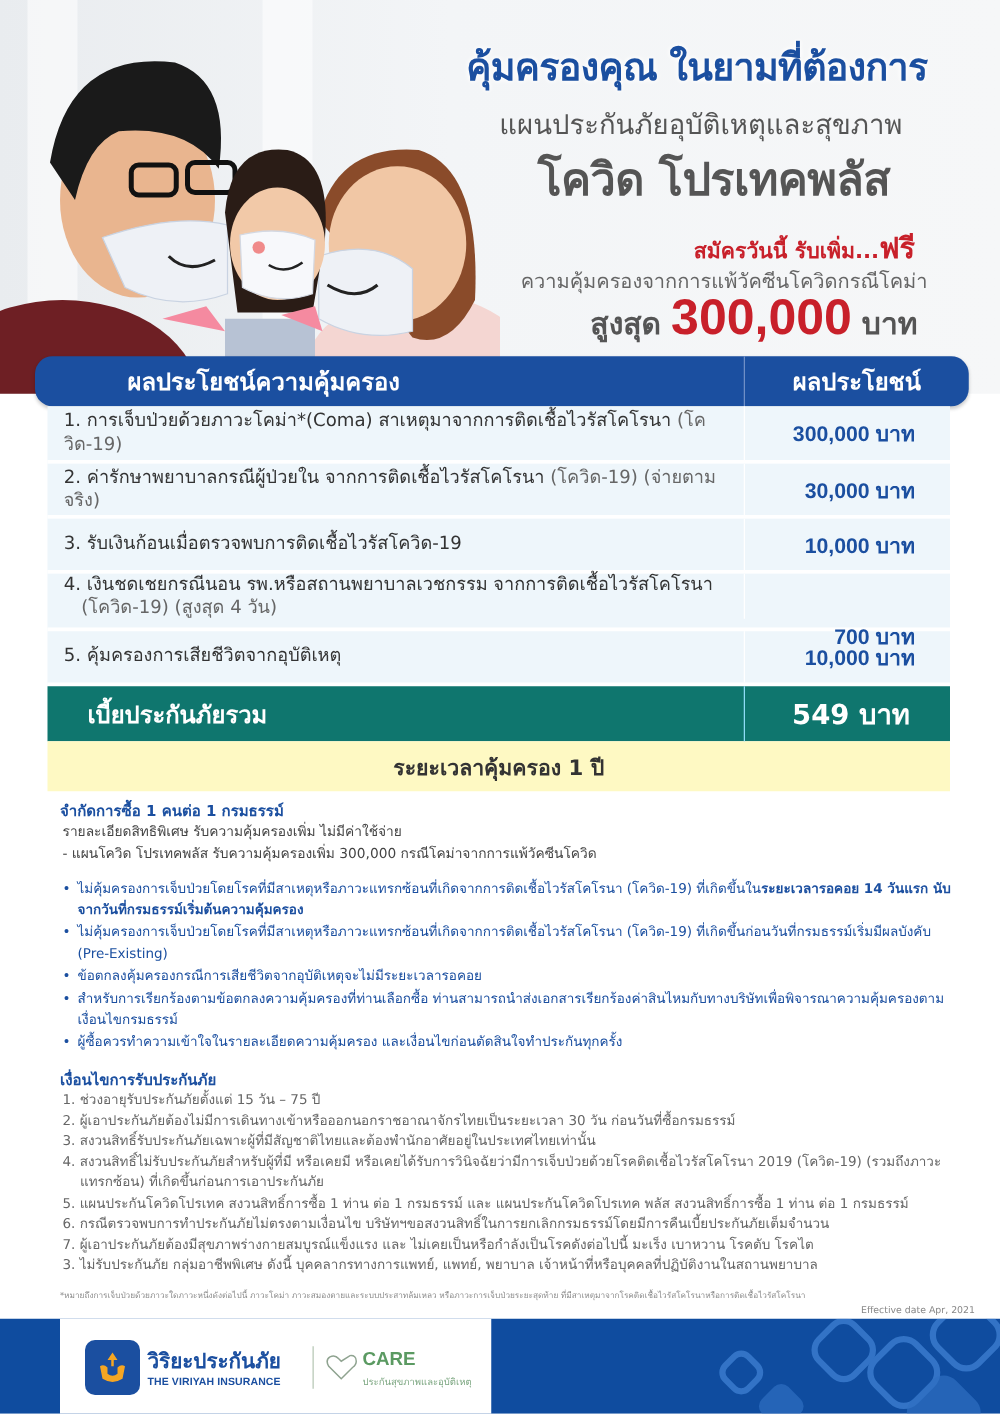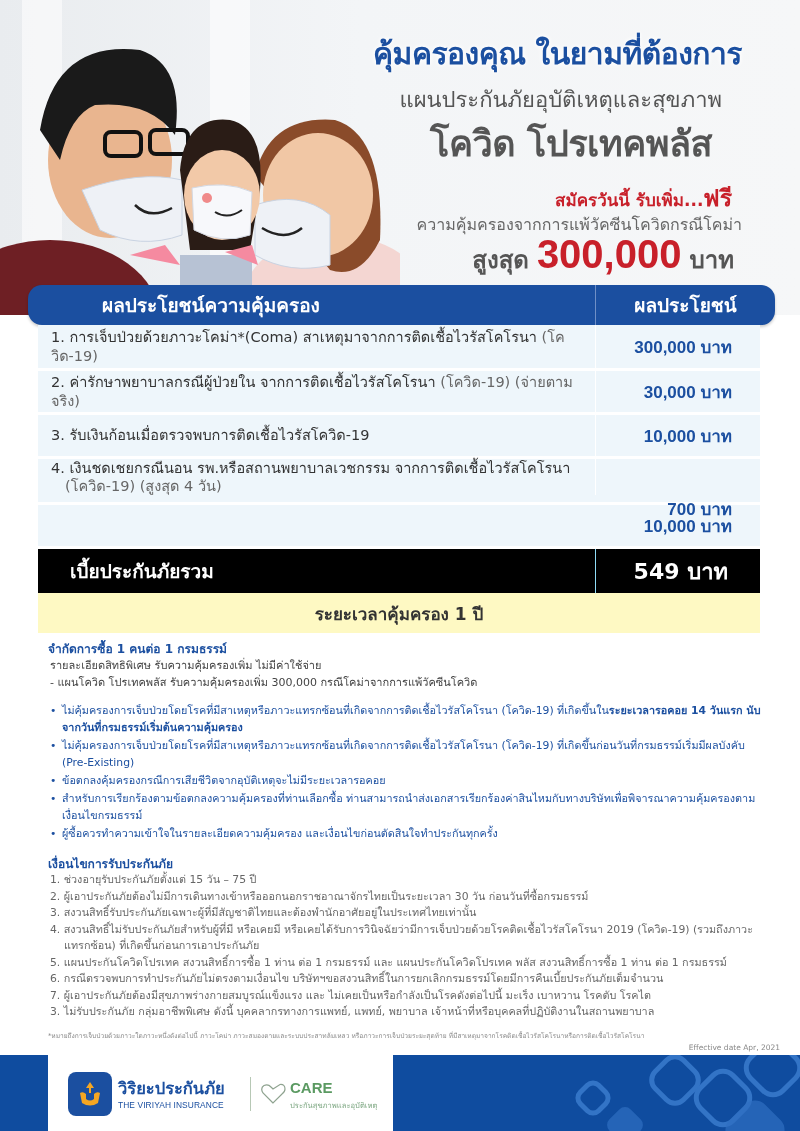--- a/index.html
+++ b/index.html
@@ -31,21 +31,21 @@
   .thead .c2 { flex: 1; display: flex; align-items: center; justify-content: center; }
 
   .tbody { position: absolute; left: 38px; top: 325px; width: 722px; }
   .row { display: flex; background: #eef6fb; border-bottom: 3px solid #ffffff; }
   .row .c1 { width: 558px; padding-left: 13px; display: flex; align-items: center; font-size: 14.5px; color: #333; border-right: 1px solid #ffffff; line-height: 1.25; }
   .row .c2 { flex: 1; display: flex; align-items: center; justify-content: flex-end; padding-right: 28px;
     font-size: 17px; font-weight: bold; color: #1b4fa0; font-family: "Liberation Sans", sans-serif; }
   .row .c1 .lt { color: #666; font-weight: normal; }
   .r1 { height: 46px; } .r2 { height: 44px; } .r3 { height: 44px; } .r4 { height: 46px; flex-direction: column; } .r5 { height: 44px; }
 
-  .premium { display: flex; height: 44px; background: #000000; color: #fff; }
+  .premium { display: flex; height: 44px; background: #0f766e; color: #fff; }
   .premium .c1 { width: 558px; display: flex; align-items: center; padding-left: 32px; font-size: 19px; font-weight: bold; border-right: 1px solid #8fdcf6; }
   .premium .c2 { flex: 1; display: flex; align-items: center; justify-content: flex-end; padding-right: 32px; font-size: 22px; font-weight: bold; }
   .period { height: 40px; background: #fef9c3; display: flex; align-items: center; justify-content: center;
     font-size: 17px; font-weight: bold; color: #333; }
 
   
   .limit { position: absolute; left: 48px; top: 639px; font-size: 12px; font-weight: bold; color: #1b4fa0; }
   .special { position: absolute; left: 50px; top: 657px; font-size: 11px; line-height: 17px; color: #444; }
   .bullets { position: absolute; left: 48px; top: 702px; width: 725px; list-style: none; font-size: 10.8px; line-height: 17px; color: #1b4fa0; }
   .bullets li { position: relative; padding-left: 14px; margin-bottom: 1px; }
@@ -57,21 +57,21 @@
   .footnote { position: absolute; left: 48px; top: 1030px; font-size: 6.6px; color: #888; white-space: nowrap; }
   .effective { position: absolute; right: 20px; top: 1043px; font-size: 7.5px; color: #888; }
 
   
   .footer-bar { position: absolute; left: 0; top: 1055px; width: 800px; height: 76px; background: #0f4c9f; overflow: hidden; }
   .footer-pattern { position: absolute; right: 0; top: 0; width: 340px; height: 76px; }
   .logo-panel { position: absolute; left: 48px; top: 1055px; width: 345px; height: 76px; background: #ffffff; }
   .logo-mark { position: absolute; left: 20px; top: 17px; width: 44px; height: 44px; background: #1b4fa0; border-radius: 8px;
     display: flex; align-items: center; justify-content: center; }
   .logo-th { position: absolute; left: 70px; top: 20px; font-size: 16.5px; font-weight: bold; color: #1b4fa0; }
-  .logo-en { position: absolute; left: 70px; top: 45px; font-size: 8.4px; font-weight: normal; color: #1b4fa0; font-family: "Liberation Sans", sans-serif; letter-spacing: 0.1px; }
+  .logo-en { position: absolute; left: 70px; top: 45px; font-size: 8.4px; font-weight: bold; color: #1b4fa0; font-family: "Liberation Sans", sans-serif; letter-spacing: 0.1px; }
   .logo-divider { position: absolute; left: 202px; top: 22px; width: 1px; height: 34px; background: #b7c8b5; }
   .care-icon { position: absolute; left: 212px; top: 28px; width: 26px; height: 22px; }
   .care-title { position: absolute; left: 242px; top: 24px; font-size: 15px; font-weight: bold; color: #5b9a62; font-family: "Liberation Sans", sans-serif; }
   .care-sub { position: absolute; left: 242px; top: 44px; font-size: 7.6px; color: #7aa57f; }
 </style>
 </head>
 <body>
 
 <section class="hero">
   <div class="hero-window" style="left:22px"></div>
@@ -139,20 +139,23 @@
       </div>
     <div class="c2">10,000 บาท</div>
   </div>
   <div class="row r4">
     <div class="c1">
         <span><span>4. เงินชดเชยกรณีนอน รพ.หรือสถานพยาบาลเวชกรรม จากการติดเชื้อไวรัสโคโรนา</span><br><span class="lt" style="padding-left:14px">(โควิด-19) (สูงสุด 4 วัน)</span></span>
       </div>
     <div class="c2">700 บาท</div>
   </div>
   <div class="row r5">
+    <div class="c1">
+        <span><span>5. คุ้มครองการเสียชีวิตจากอุบัติเหตุ</span> <span class="lt"></span></span>
+      </div>
     <div class="c2">10,000 บาท</div>
   </div>
   <div class="premium">
     <div class="c1">เบี้ยประกันภัยรวม</div>
     <div class="c2">549 บาท</div>
   </div>
   <div class="period">ระยะเวลาคุ้มครอง 1 ปี</div>
 </div>
 
 <div class="limit">จำกัดการซื้อ 1 คนต่อ 1 กรมธรรม์</div>

